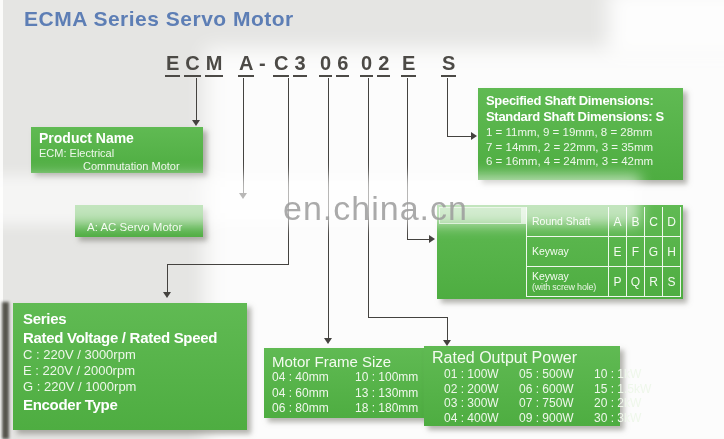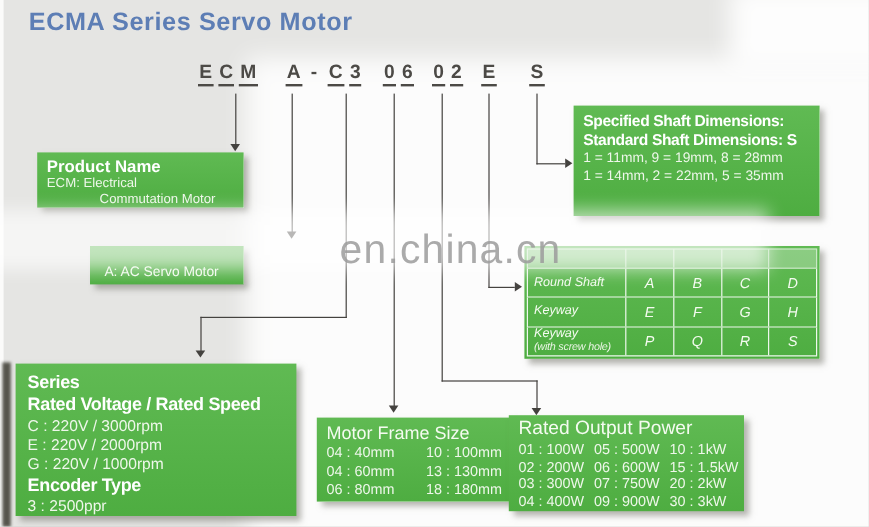--- a/index.html
+++ b/index.html
@@ -18,21 +18,21 @@
   .edge-dark{position:absolute;left:2px;top:302px;width:7px;height:137px;background:#56554d;filter:blur(1.5px);}
   
   .wash-band{position:absolute;left:-20px;top:175px;width:660px;height:50px;
     background:rgba(255,255,255,.62);filter:blur(7px);z-index:5;pointer-events:none;}
   .watermark{position:absolute;left:283px;top:189px;z-index:6;font-size:34px;
     letter-spacing:1px;color:var(--wm);opacity:.85;}
   
   .page-title{position:absolute;left:24px;top:7px;margin:0;z-index:2;
     font-size:21px;font-weight:bold;letter-spacing:.5px;color:var(--blue);}
   .code-row{position:absolute;left:0;top:52px;width:724px;height:28px;z-index:2;
-    font-size:16px;font-weight:bold;color:var(--code);}
+    font-size:20px;font-weight:bold;color:var(--code);}
   .code-group{position:absolute;top:0;white-space:nowrap;}
   .code-char{display:inline-block;margin:0 2px;padding:0 1px;border-bottom:2px solid var(--code);}
   .code-char.nou{border-bottom:2px solid transparent;}
   
   .vl,.hl,.arr-d,.arr-r{position:absolute;z-index:1;}
   .vl{width:1px;background:var(--line);}
   .hl{height:1px;background:var(--line);}
   .arr-d{width:0;height:0;border-left:4px solid transparent;border-right:4px solid transparent;border-top:6px solid var(--line);}
   .arr-r{width:0;height:0;border-top:4px solid transparent;border-bottom:4px solid transparent;border-left:6px solid var(--line);}
   
@@ -45,21 +45,21 @@
   .product .b-title{font-size:14px;line-height:17px;}
   .product .b-line{font-size:11px;line-height:13px;}
   .product .indent{padding-left:44px;}
   .motor-type{left:75px;top:205px;width:128px;height:32px;display:flex;align-items:flex-end;box-sizing:border-box;padding:0 0 4px 12px;}
   .motor-type .mt-label{font-size:11.5px;color:#f2faee;}
   .shaft-dim{left:478px;top:88px;width:205px;height:92px;padding:5px 0 0 8px;box-sizing:border-box;}
   .shaft-dim .b-title{font-size:13px;line-height:16px;letter-spacing:-.3px;}
   .shaft-dim .b-lines div{font-size:11.5px;line-height:14.5px;}
   
   .shaft-table{left:437px;top:205px;width:246px;height:94px;box-sizing:border-box;
-    padding:2px;display:flex;flex-direction:column;font-style:italic;}
+    padding:2px;display:flex;flex-direction:row;}
   .t-row{display:flex;border:1px solid rgba(255,255,255,.9);border-top:none;}
   .t-hdr{height:15px;flex:none;border-top:1px solid rgba(255,255,255,.55);
     border-color:rgba(255,255,255,.55);background:rgba(255,255,255,.28);}
   .t-body{flex:1;display:flex;flex-direction:column;}
   .t-body .t-row{flex:1;}
   .t-label{width:76px;flex:none;display:flex;flex-direction:column;justify-content:center;
     padding-left:5px;font-size:10.5px;line-height:11px;color:#f4fbf0;}
   .t-label .sub{font-size:9px;letter-spacing:-.2px;color:#eaf5e4;}
   .t-cell{flex:1;border-left:1px solid rgba(255,255,255,.9);display:flex;align-items:center;justify-content:center;
     font-size:12px;color:#f4fbf0;}
@@ -69,21 +69,21 @@
   .series .b-title{font-size:15px;line-height:19px;letter-spacing:-.3px;}
   .series .b-lines div,.series .b-line{font-size:13px;line-height:16px;}
   .frame{left:264px;top:348px;width:164px;height:70px;padding:5px 0 0 8px;box-sizing:border-box;}
   .frame .b-title{font-size:15px;font-weight:normal;line-height:17px;color:#f4fbf0;}
   .frame .cols{display:flex;font-size:12px;line-height:15.5px;color:#eef7ea;}
   .frame .cols span{width:66px;flex:none;}
   .frame .cols span:last-child{width:auto;margin-left:17px;}
   .power{left:424px;top:346px;width:196px;height:80px;padding:3px 0 0 8px;box-sizing:border-box;}
   .power .b-title{font-size:16px;font-weight:normal;line-height:18px;color:#f4fbf0;}
   .power .cols{display:flex;font-size:12px;line-height:14.5px;color:#eef7ea;}
-  .power .cols span{width:63px;flex:none;}
+  .power .cols span{width:63px;flex:none;margin-left:12px;}
   .power .cols span:last-child{width:auto;}
 </style>
 </head>
 <body>
 
 <div class="canvas">
 
   <div class="bg">
     <div class="wash w0"></div>
     <div class="wash w1"></div>
@@ -139,21 +139,22 @@
     <div class="b-title">Product Name</div>
     <div class="b-line">ECM: Electrical</div>
     <div class="b-line indent">Commutation Motor</div>
   </div>
 
   <div class="gbox shaft-dim">
     <div class="b-title">Specified Shaft Dimensions:</div>
     <div class="b-title">Standard Shaft Dimensions: S</div>
     <div class="b-lines">
         <div>1 = 11mm, 9 = 19mm, 8 = 28mm</div>
-        <div>1 = 14mm, 2 = 22mm, 5 = 35mm</div>
+        <div>7 = 14mm, 2 = 22mm, 3 = 35mm</div>
+        <div>6 = 16mm, 4 = 24mm, 3 = 42mm</div>
       </div>
   </div>
 
   <div class="gbox shaft-table">
     <div class="t-row t-hdr">
       <div class="t-label"></div>
       <div class="t-cell"></div>
       <div class="t-cell"></div>
       <div class="t-cell"></div>
       <div class="t-cell"></div>
@@ -192,21 +193,20 @@
 
   <div class="gbox series">
     <div class="b-title">Series</div>
     <div class="b-title">Rated Voltage / Rated Speed</div>
     <div class="b-lines">
         <div>C : 220V / 3000rpm</div>
         <div>E : 220V / 2000rpm</div>
         <div>G : 220V / 1000rpm</div>
       </div>
     <div class="b-title">Encoder Type</div>
-    <div class="b-line">3 : 2500ppr</div>
   </div>
 
   <div class="gbox frame">
     <div class="b-title">Motor Frame Size</div>
     <div class="b-lines">
         <div class="cols">
           <span>04 : 40mm</span>
           <span>10 : 100mm</span>
         </div>
         <div class="cols">

